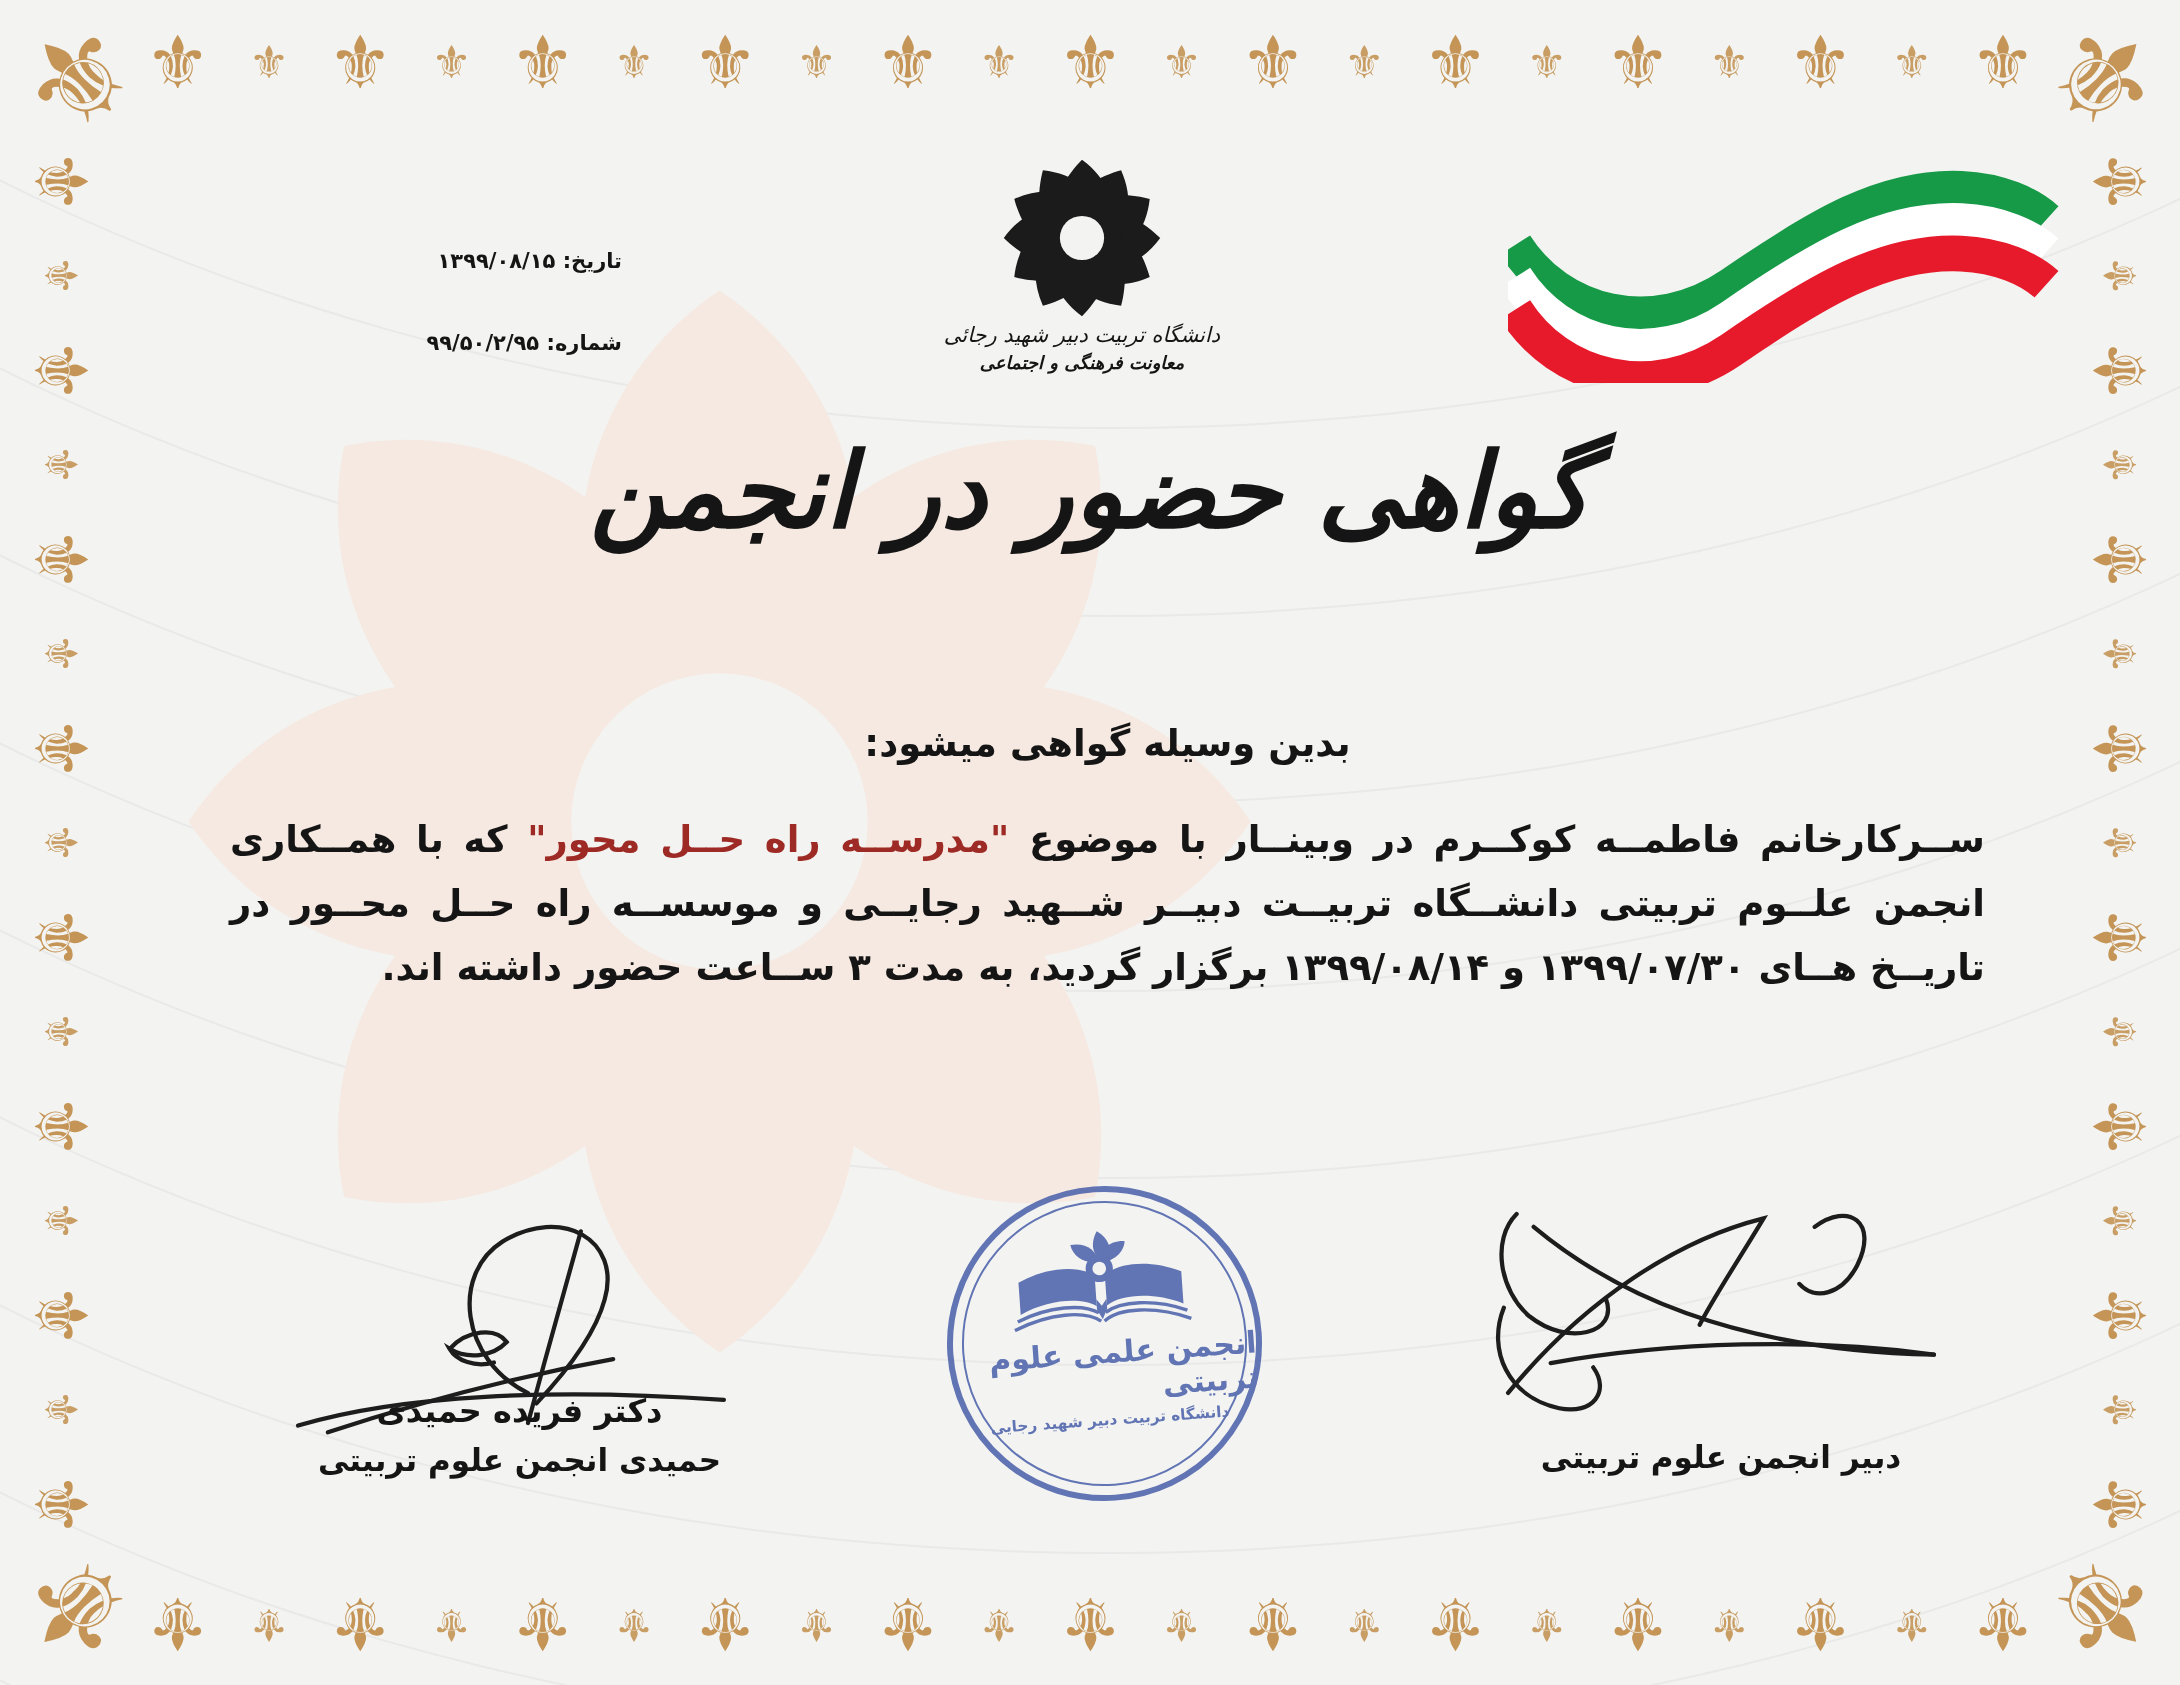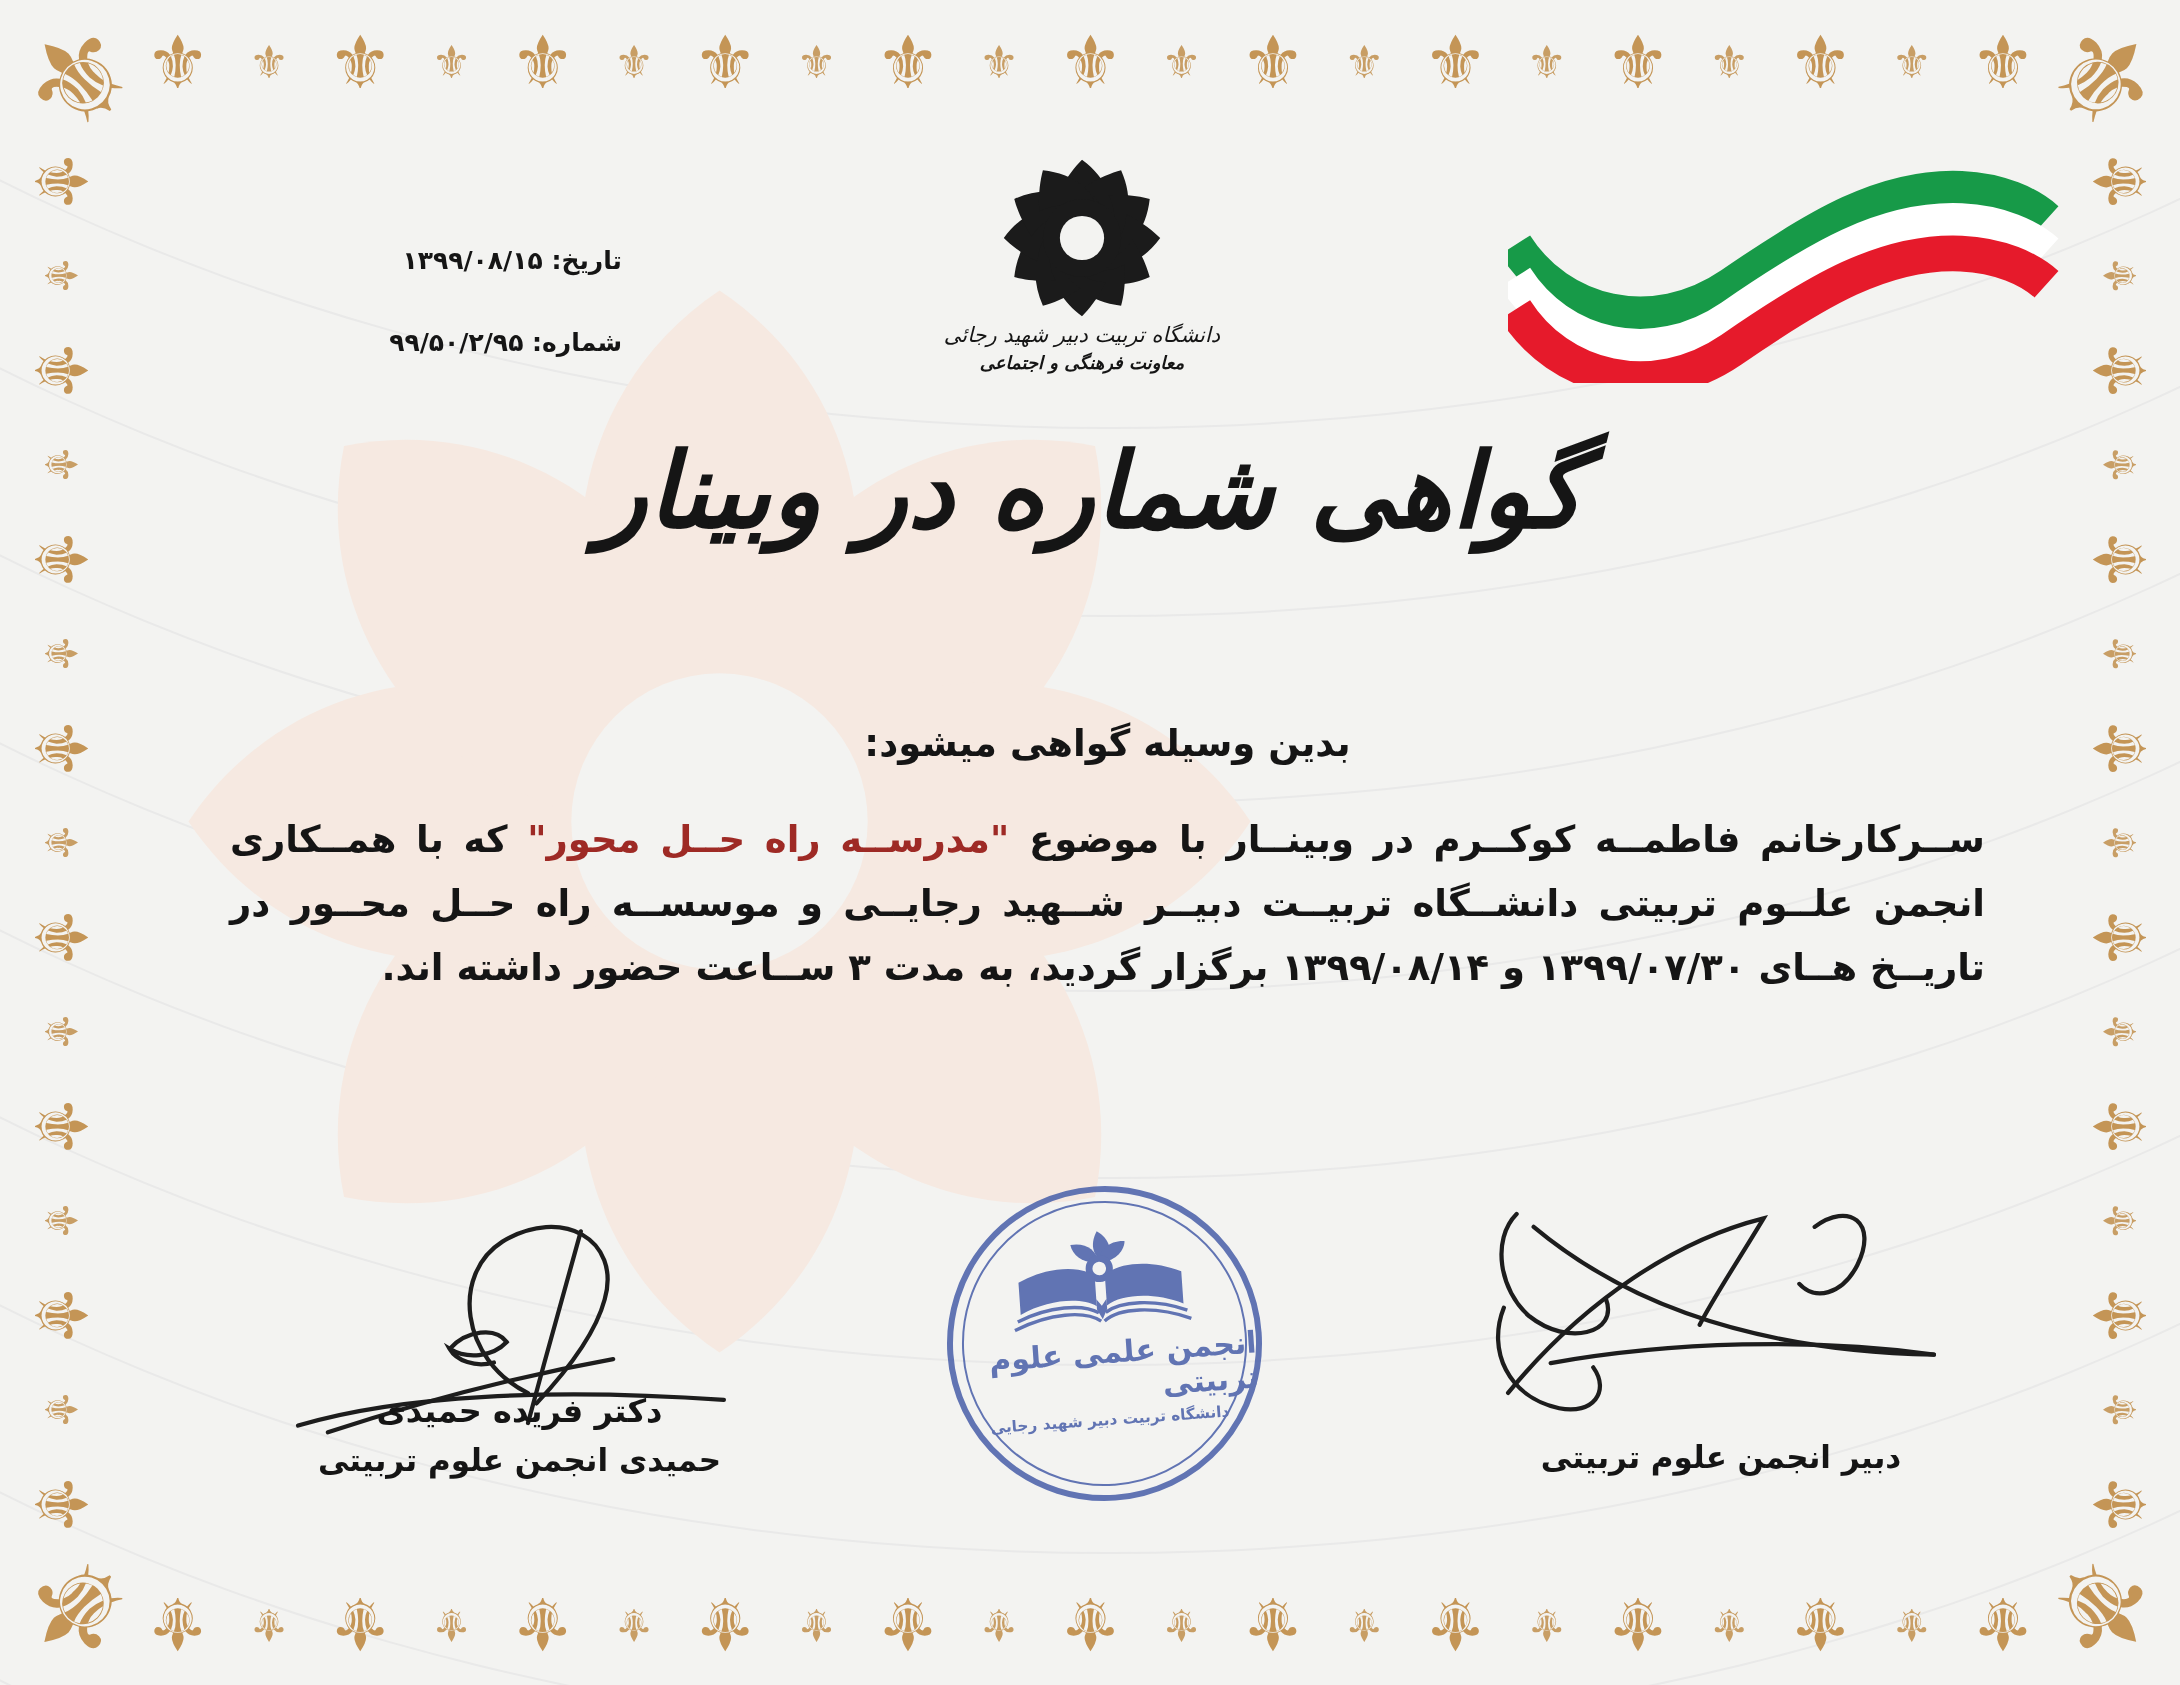--- a/index.html
+++ b/index.html
@@ -21,21 +21,21 @@
   .band.left span{transform:rotate(90deg);}
   .band.right span{transform:rotate(-90deg);}
   .band span:nth-child(even){font-size:.62em;opacity:.9;}
   .corner{position:absolute;color:#c49556;font-size:128px;line-height:1;}
   .corner.tl{left:22px;top:15.3px;transform:rotate(-45deg);}
   .corner.tr{right:22px;top:15.3px;transform:rotate(45deg);}
   .corner.bl{left:22px;bottom:15.3px;transform:rotate(-135deg);}
   .corner.br{right:22px;bottom:15.3px;transform:rotate(135deg);}
   
   .meta{position:absolute;left:247px;top:220px;width:375px;direction:rtl;text-align:right;
-        font-weight:bold;font-size:25px;line-height:82px;}
+        font-weight:bold;font-size:21px;line-height:82px;}
   .logo-block{position:absolute;left:916px;top:153px;width:332px;text-align:center;}
   .logo-block svg{display:block;margin:0 auto;}
   .uni-name{font-size:21px;font-weight:400;font-style:italic;margin-top:0;direction:rtl;}
   .uni-dept{font-size:18px;font-weight:600;font-style:italic;margin-top:5.1px;direction:rtl;}
   .flag{position:absolute;left:1508px;top:136px;}
   
   .title{position:absolute;left:0;right:0;top:430px;text-align:center;direction:rtl;
          font-size:104px;font-weight:bold;font-style:italic;letter-spacing:1.7px;}
   
   .intro{position:absolute;left:230px;top:722px;width:1755px;direction:rtl;text-align:center;
@@ -207,21 +207,21 @@
   </div>
 
   <div class="flag">
     <svg width="554" height="247" viewBox="0 0 650 290">
       <path d="M 8,128 C 60,210 170,238 262,175 C 362,106 442,58 532,62 C 577,64 612,80 632,98" fill="none" stroke="#179a48" stroke-width="42"></path>
       <path d="M 8,166 C 60,248 170,276 262,213 C 362,144 442,96 532,100 C 577,102 612,118 632,136" fill="none" stroke="#ffffff" stroke-width="42"></path>
       <path d="M 8,204 C 60,286 170,314 262,251 C 362,182 442,134 532,138 C 577,140 612,156 632,174" fill="none" stroke="#e61a2b" stroke-width="42"></path>
     </svg>
   </div>
 
-  <div class="title">گواهی شماره در وبینار</div>
+  <div class="title">گواهی حضور در انجمن</div>
 
   <div class="intro">بدین وسیله گواهی میشود:</div>
 
   <div class="body-par">
     <span>ســرکارخانم </span><span class="heavy">فاطمــه کوکــرم</span><span> در وبینــار با موضوع </span><span class="red">"مدرســه راه حــل محور"</span><span> که با همــکاری انجمن علــوم تربیتی دانشــگاه تربیــت دبیــر شــهید رجایــی و موسســه راه حــل محــور در تاریــخ هــای ۱۳۹۹/۰۷/۳۰ و ۱۳۹۹/۰۸/۱۴ برگزار گردید، به مدت </span><span class="heavy">۳ ســاعت حضور</span><span> داشته اند.</span>
   </div>
 
   <div class="sig sig-left">
     <svg width="545" height="256" viewBox="0 0 640 300">
       <g fill="none" stroke="#1d1d1d" stroke-width="5" stroke-linecap="round">

